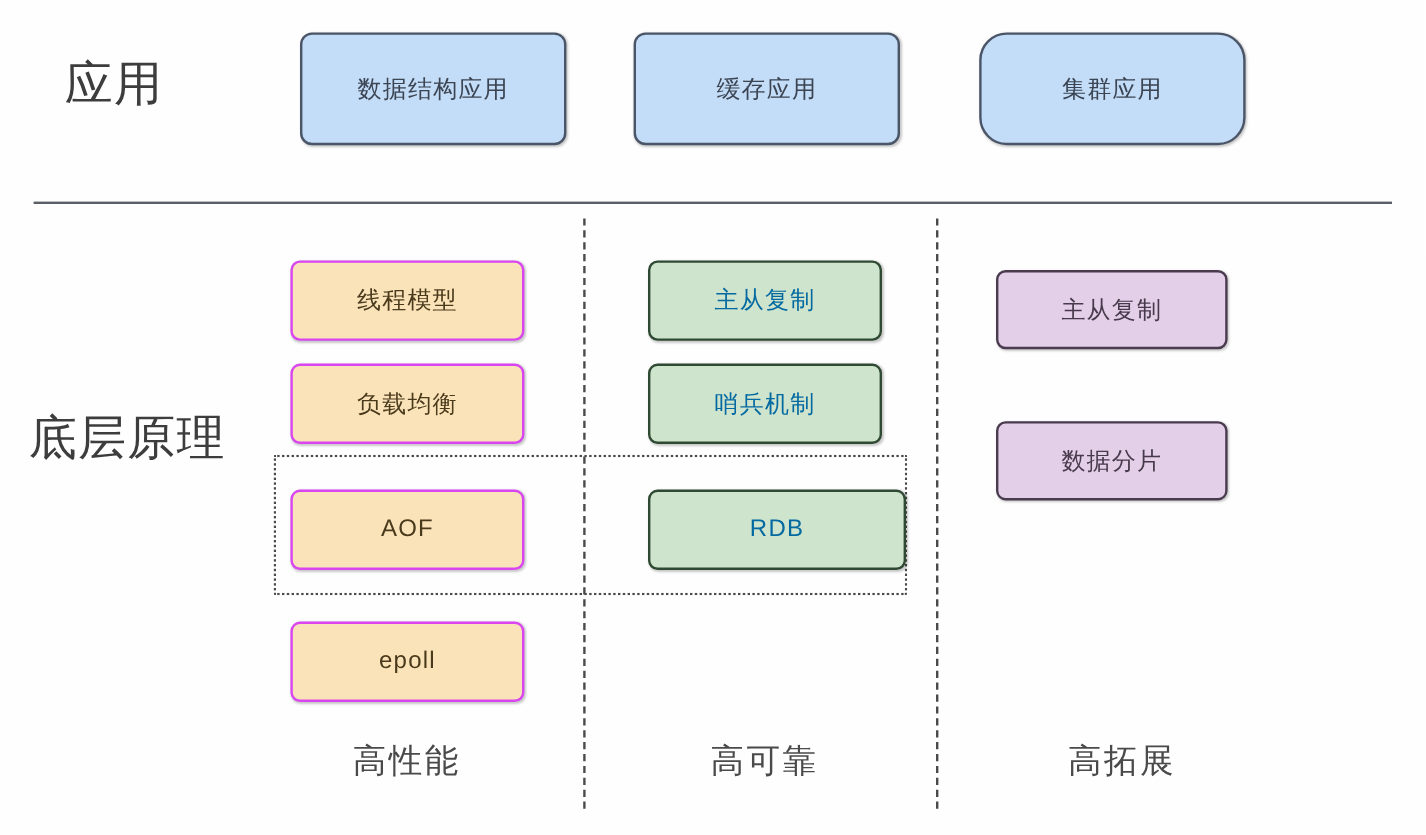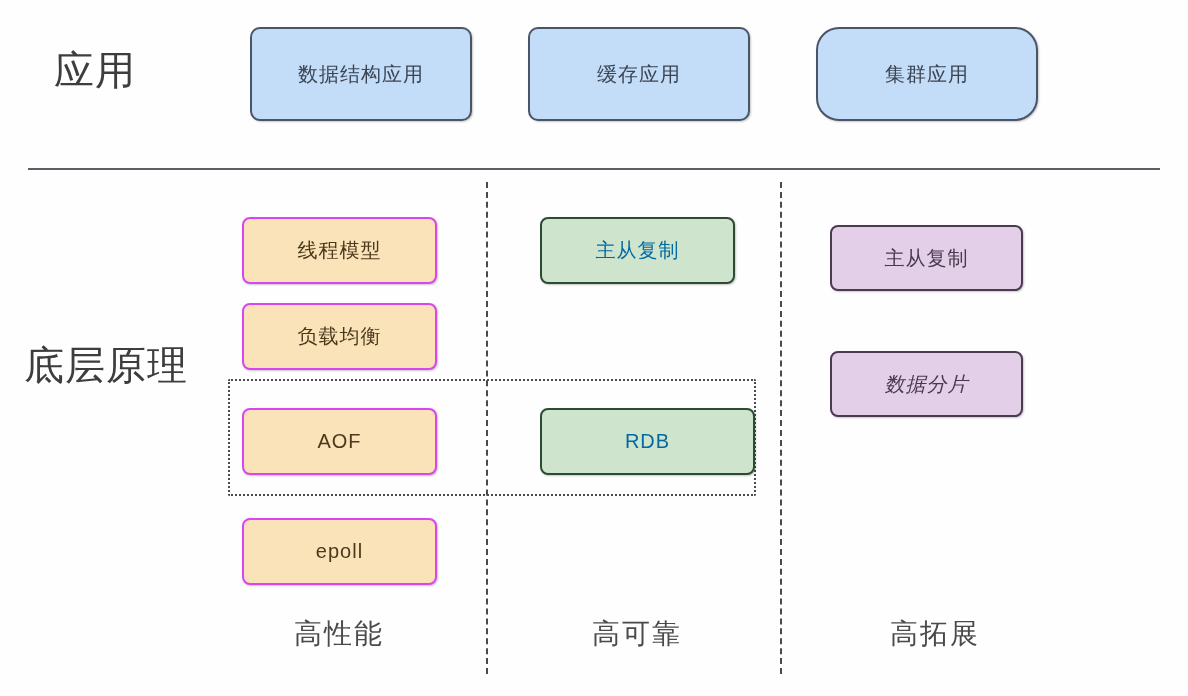--- a/index.html
+++ b/index.html
@@ -112,21 +112,21 @@
   #node-perf-3 { left: 242px; top: 408px; width: 195px; height: 67px; }
   #node-perf-4 { left: 242px; top: 518px; width: 195px; height: 67px; }
 
   
   #node-rel-1 { left: 540px; top: 217px; width: 195px; height: 67px; }
   #node-rel-2 { left: 540px; top: 303px; width: 195px; height: 67px; }
   #node-rel-3 { left: 540px; top: 408px; width: 215px; height: 67px; }
 
   
   #node-scale-1 { left: 830px; top: 225px; width: 193px; height: 66px; }
-  #node-scale-2 { left: 830px; top: 351px; width: 193px; height: 66px; font-style: italic; }
+  #node-scale-2 { left: 830px; top: 351px; width: 193px; height: 66px; }
 
   
   .col-caption {
     position: absolute;
     top: 620px;
     color: #4a4a4a;
     font-size: 28px;
     line-height: 1;
     letter-spacing: 2px;
     white-space: nowrap;
@@ -162,20 +162,21 @@
   <div class="node perf" id="node-perf-1">线程模型</div>
 
   <div class="node perf" id="node-perf-2">负载均衡</div>
 
   <div class="node perf" id="node-perf-3">AOF</div>
 
   <div class="node perf" id="node-perf-4">epoll</div>
 
   <div class="node reliable" id="node-rel-1">主从复制</div>
 
+  <div class="node reliable" id="node-rel-2">哨兵机制</div>
 
   <div class="node reliable" id="node-rel-3">RDB</div>
 
   <div class="node scale" id="node-scale-1">主从复制</div>
 
   <div class="node scale" id="node-scale-2">数据分片</div>
 
   <div class="col-caption" id="caption-perf">高性能</div>
 
   <div class="col-caption" id="caption-rel">高可靠</div>

